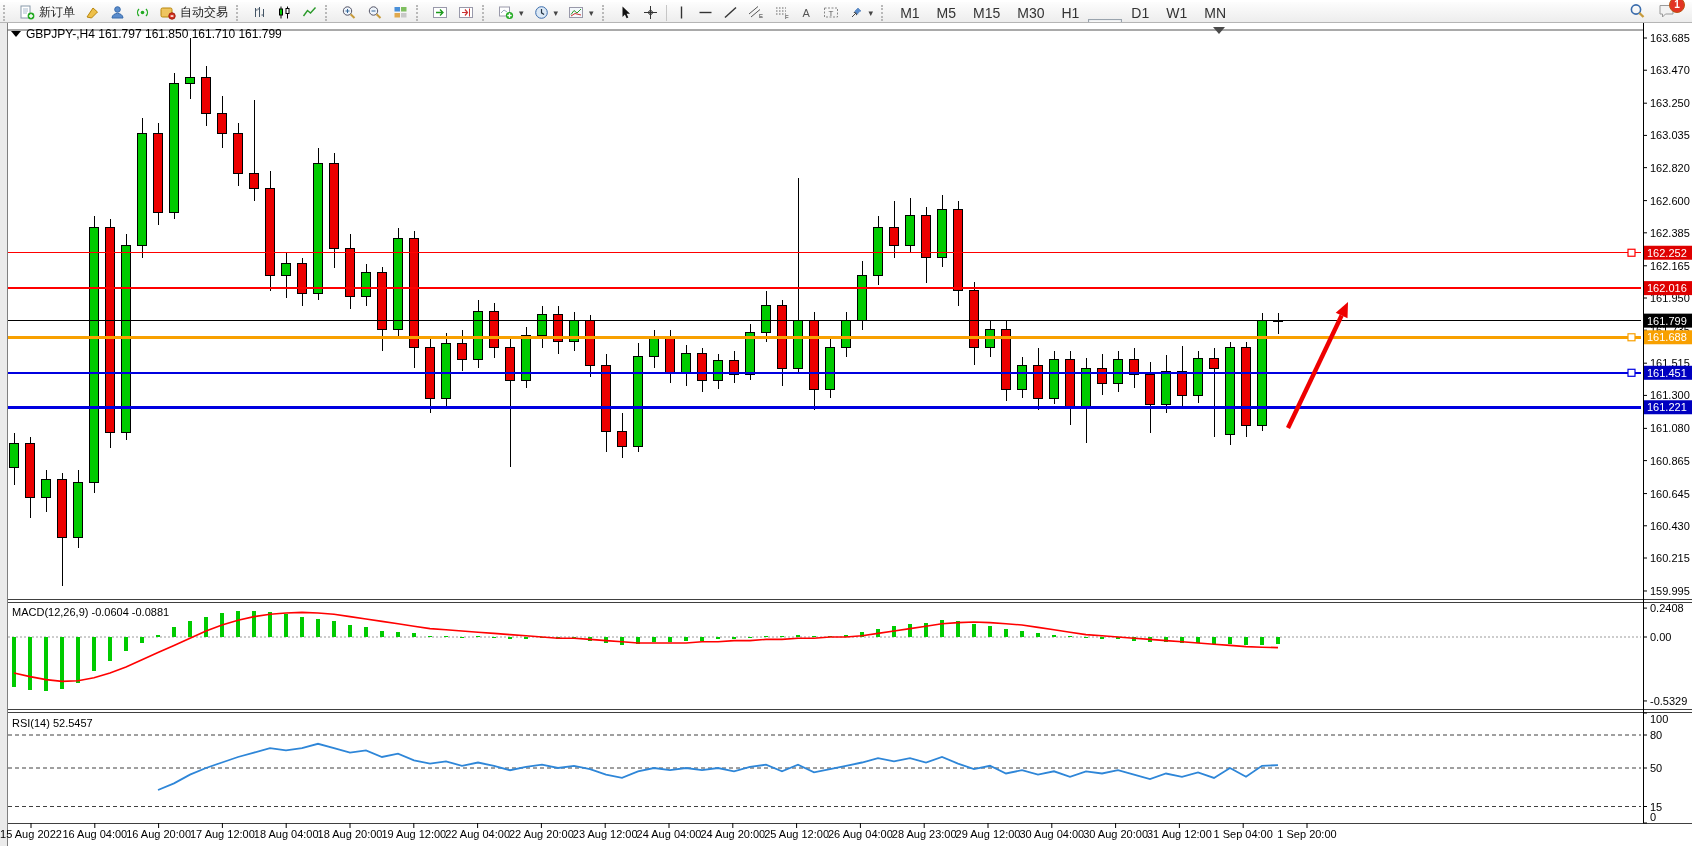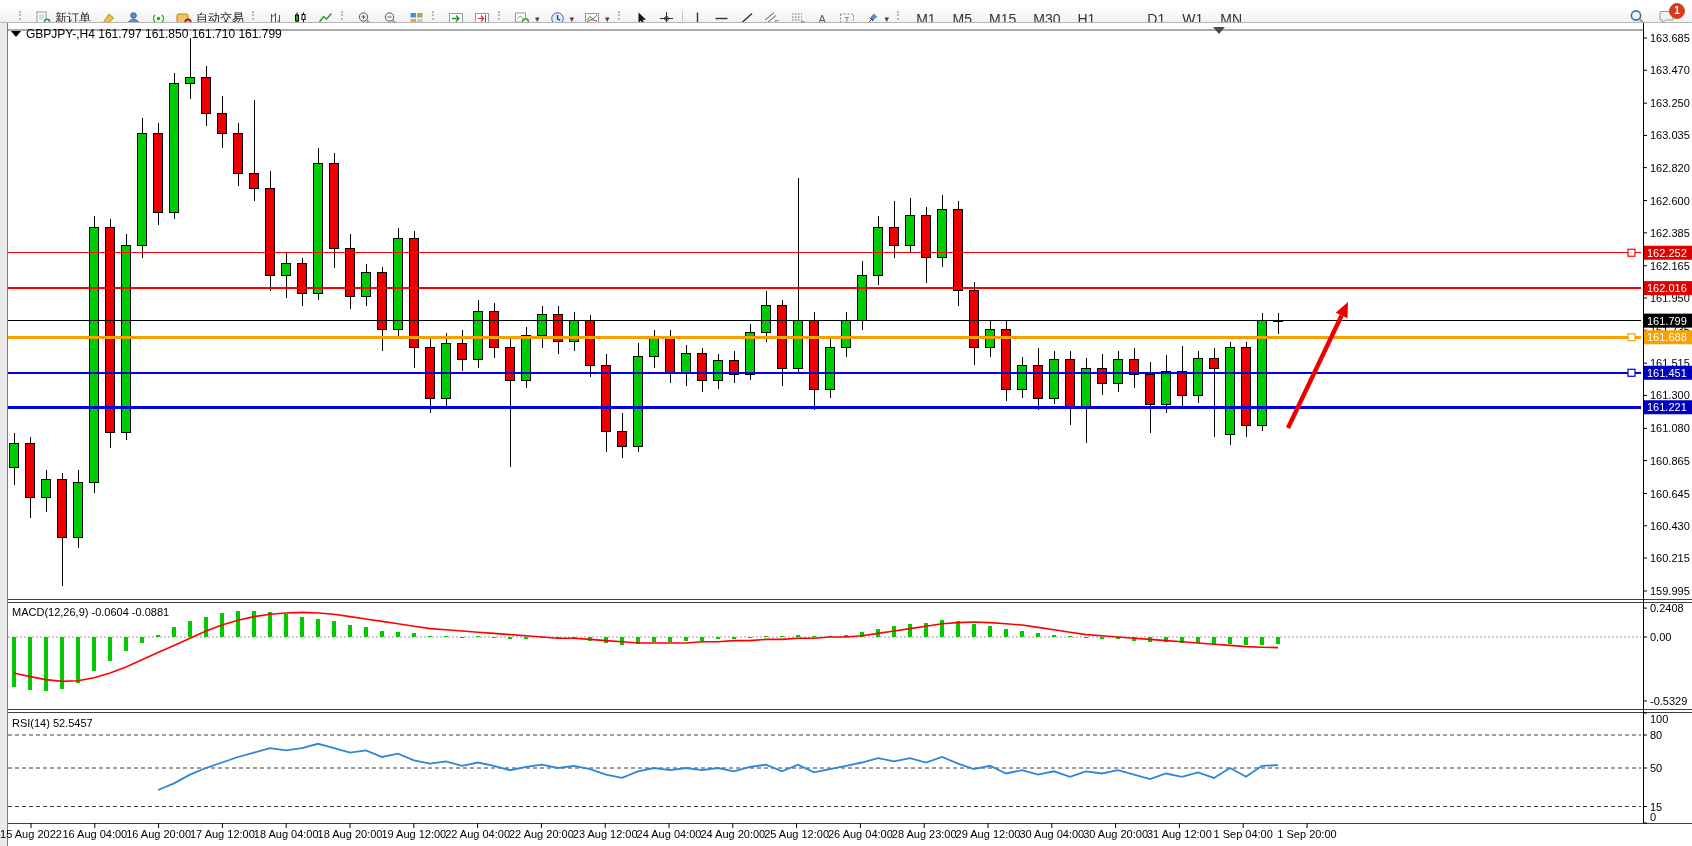--- a/index.html
+++ b/index.html
@@ -1,21 +1,21 @@
 <!DOCTYPE html>
 <html><head>
 <meta charset="utf-8">
 <style>
   html,body{margin:0;padding:0;}
   body{background:#d8d8d8;font-family:"Liberation Sans",sans-serif;}
   .screen{position:relative;width:1692px;height:846px;background:#fff;overflow:hidden;}
   
-  .toolbar{position:absolute;top:8px;left:0;width:1692px;height:22px;
+  .toolbar{position:absolute;top:2px;left:0;width:1692px;height:22px;
     background:linear-gradient(#fdfdfd,#ececec);border-bottom:1px solid #a8a8a8;
-    display:flex;align-items:center;box-sizing:border-box;padding-left:16px;}
+    display:flex;align-items:center;box-sizing:border-box;padding-left:0;}
   .grip{width:5px;height:16px;border-left:2px dotted #b9b9b9;margin:0 4px 0 3px;}
   .tb-btn{height:20px;display:inline-flex;align-items:center;gap:4px;padding:0 4px;
     border:1px solid transparent;background:transparent;font-size:12px;color:#222;cursor:default;}
   .tb-btn svg{display:block;}
   .tb-sep{width:1px;height:16px;background:#c6c6c6;margin:0 3px;}
   .caret{font-size:9px;color:#444;margin-left:1px;}
   .tf{padding:2px 7px;font-size:14px;color:#333;border:1px solid transparent;cursor:default;}
   .tf.active{background:#fafafa;border:1px solid #9aa4ae;box-shadow:inset 0 0 2px #c9d2da;margin-top:35px;}
   .tb-right{margin-left:auto;display:flex;align-items:center;gap:12px;padding-right:16px;}
   .chat-wrap{position:relative;}

